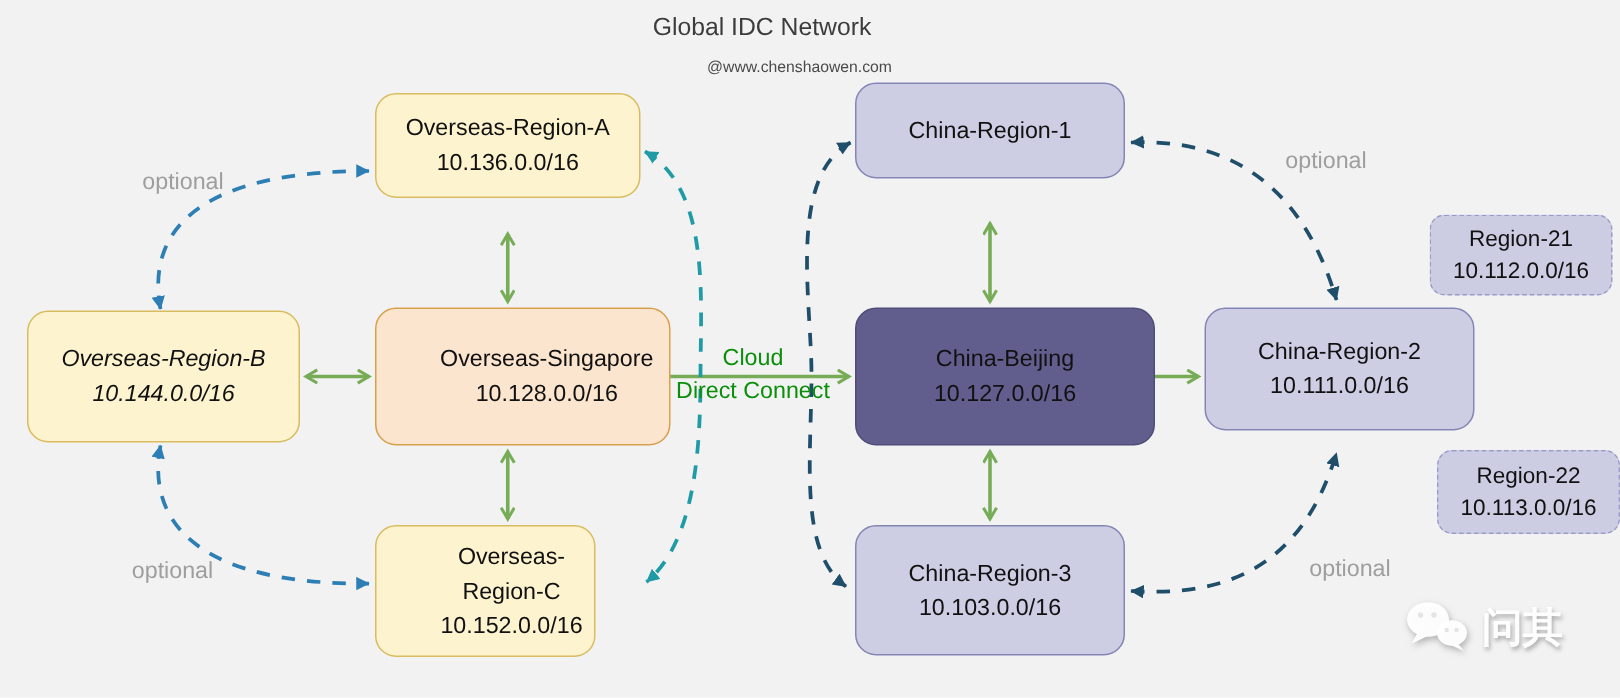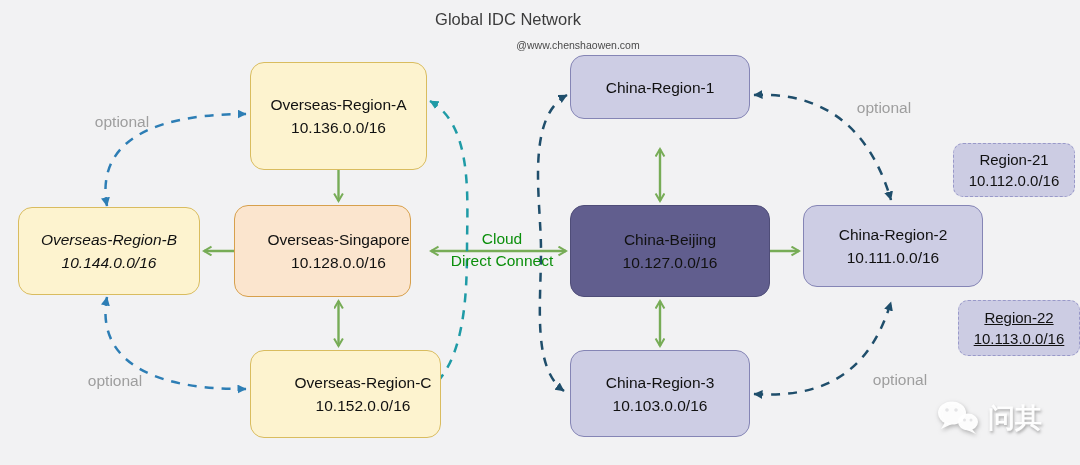--- a/index.html
+++ b/index.html
@@ -71,35 +71,35 @@
 
     <path class="dash dash-blue" d="M107,206 C97,152 135,114 246,114" marker-start="url(#mb)" marker-end="url(#mb)"></path>
     <path class="dash dash-blue" d="M107,297 C97,350 135,390 246,389" marker-start="url(#mb)" marker-end="url(#mb)"></path>
     <path class="dash dash-teal" d="M430,101 C474,126 467,200 467,250 C467,305 462,362 431,388" marker-start="url(#mt)" marker-end="url(#mt)"></path>
     <path class="dash dash-navy" d="M567,95 C525,118 541,200 541,250 C541,305 532,368 564,391" marker-start="url(#mn)" marker-end="url(#mn)"></path>
     <path class="dash dash-navy" d="M754,95 C818,92 868,122 891,200" marker-start="url(#mn)" marker-end="url(#mn)"></path>
     <path class="dash dash-navy" d="M754,394 C818,398 868,378 891,302" marker-start="url(#mn)" marker-end="url(#mn)"></path>
   </svg>
 
   <div class="lbl title" style="left:508px;top:19px;">Global IDC Network</div>
-  <div class="lbl subtitle" style="left:533px;top:45px;margin-left:45px;">@www.chenshaowen.com</div>
+  <div class="lbl subtitle" style="left:533px;top:45px;">@www.chenshaowen.com</div>
 
-  <div class="node overseas" style="left:250px;top:62px;width:177px;height:108px;justify-content:center;">
+  <div class="node overseas" style="left:250px;top:62px;width:177px;height:70px;justify-content:center;">
     <span>Overseas-Region-A</span>
     <span>10.136.0.0/16</span>
   </div>
   <div class="node overseas" style="left:18px;top:207px;width:182px;height:88px;font-style:italic;">
     <span>Overseas-Region-B</span>
     <span>10.144.0.0/16</span>
   </div>
-  <div class="node singapore" style="left:234px;top:205px;width:177px;height:92px;padding-left:32px;">
+  <div class="node singapore" style="left:250px;top:205px;width:197px;height:92px;padding-left:32px;">
     <span>Overseas-Singapore</span>
     <span>10.128.0.0/16</span>
   </div>
-  <div class="node overseas" style="left:250px;top:350px;width:191px;height:88px;padding-left:35px;">
+  <div class="node overseas" style="left:250px;top:350px;width:147px;height:88px;padding-left:35px;">
     <span>Overseas-Region-C</span>
     <span>10.152.0.0/16</span>
   </div>
 
   <div class="node china" style="left:570px;top:55px;width:180px;height:64px;">
     <span>China-Region-1</span>
   </div>
   <div class="node beijing" style="left:570px;top:205px;width:200px;height:92px;">
     <span>China-Beijing</span>
     <span>10.127.0.0/16</span>
@@ -110,21 +110,21 @@
   </div>
   <div class="node china" style="left:570px;top:350px;width:180px;height:87px;">
     <span>China-Region-3</span>
     <span>10.103.0.0/16</span>
   </div>
 
   <div class="node planned" style="left:953px;top:143px;width:122px;height:54px;">
     <span>Region-21</span>
     <span>10.112.0.0/16</span>
   </div>
-  <div class="node planned" style="left:958px;top:300px;width:122px;height:56px;text-decoration:underline;">
+  <div class="node planned" style="left:958px;top:300px;width:122px;height:56px;">
     <span>Region-22</span>
     <span>10.113.0.0/16</span>
   </div>
 
   <div class="lbl cloud-label" style="left:502px;top:250px;">
     <div>Cloud</div>
     <div>Direct Connect</div>
   </div>
   <div class="lbl optional" style="left:122px;top:122px;">optional</div>
   <div class="lbl optional" style="left:115px;top:381px;">optional</div>

